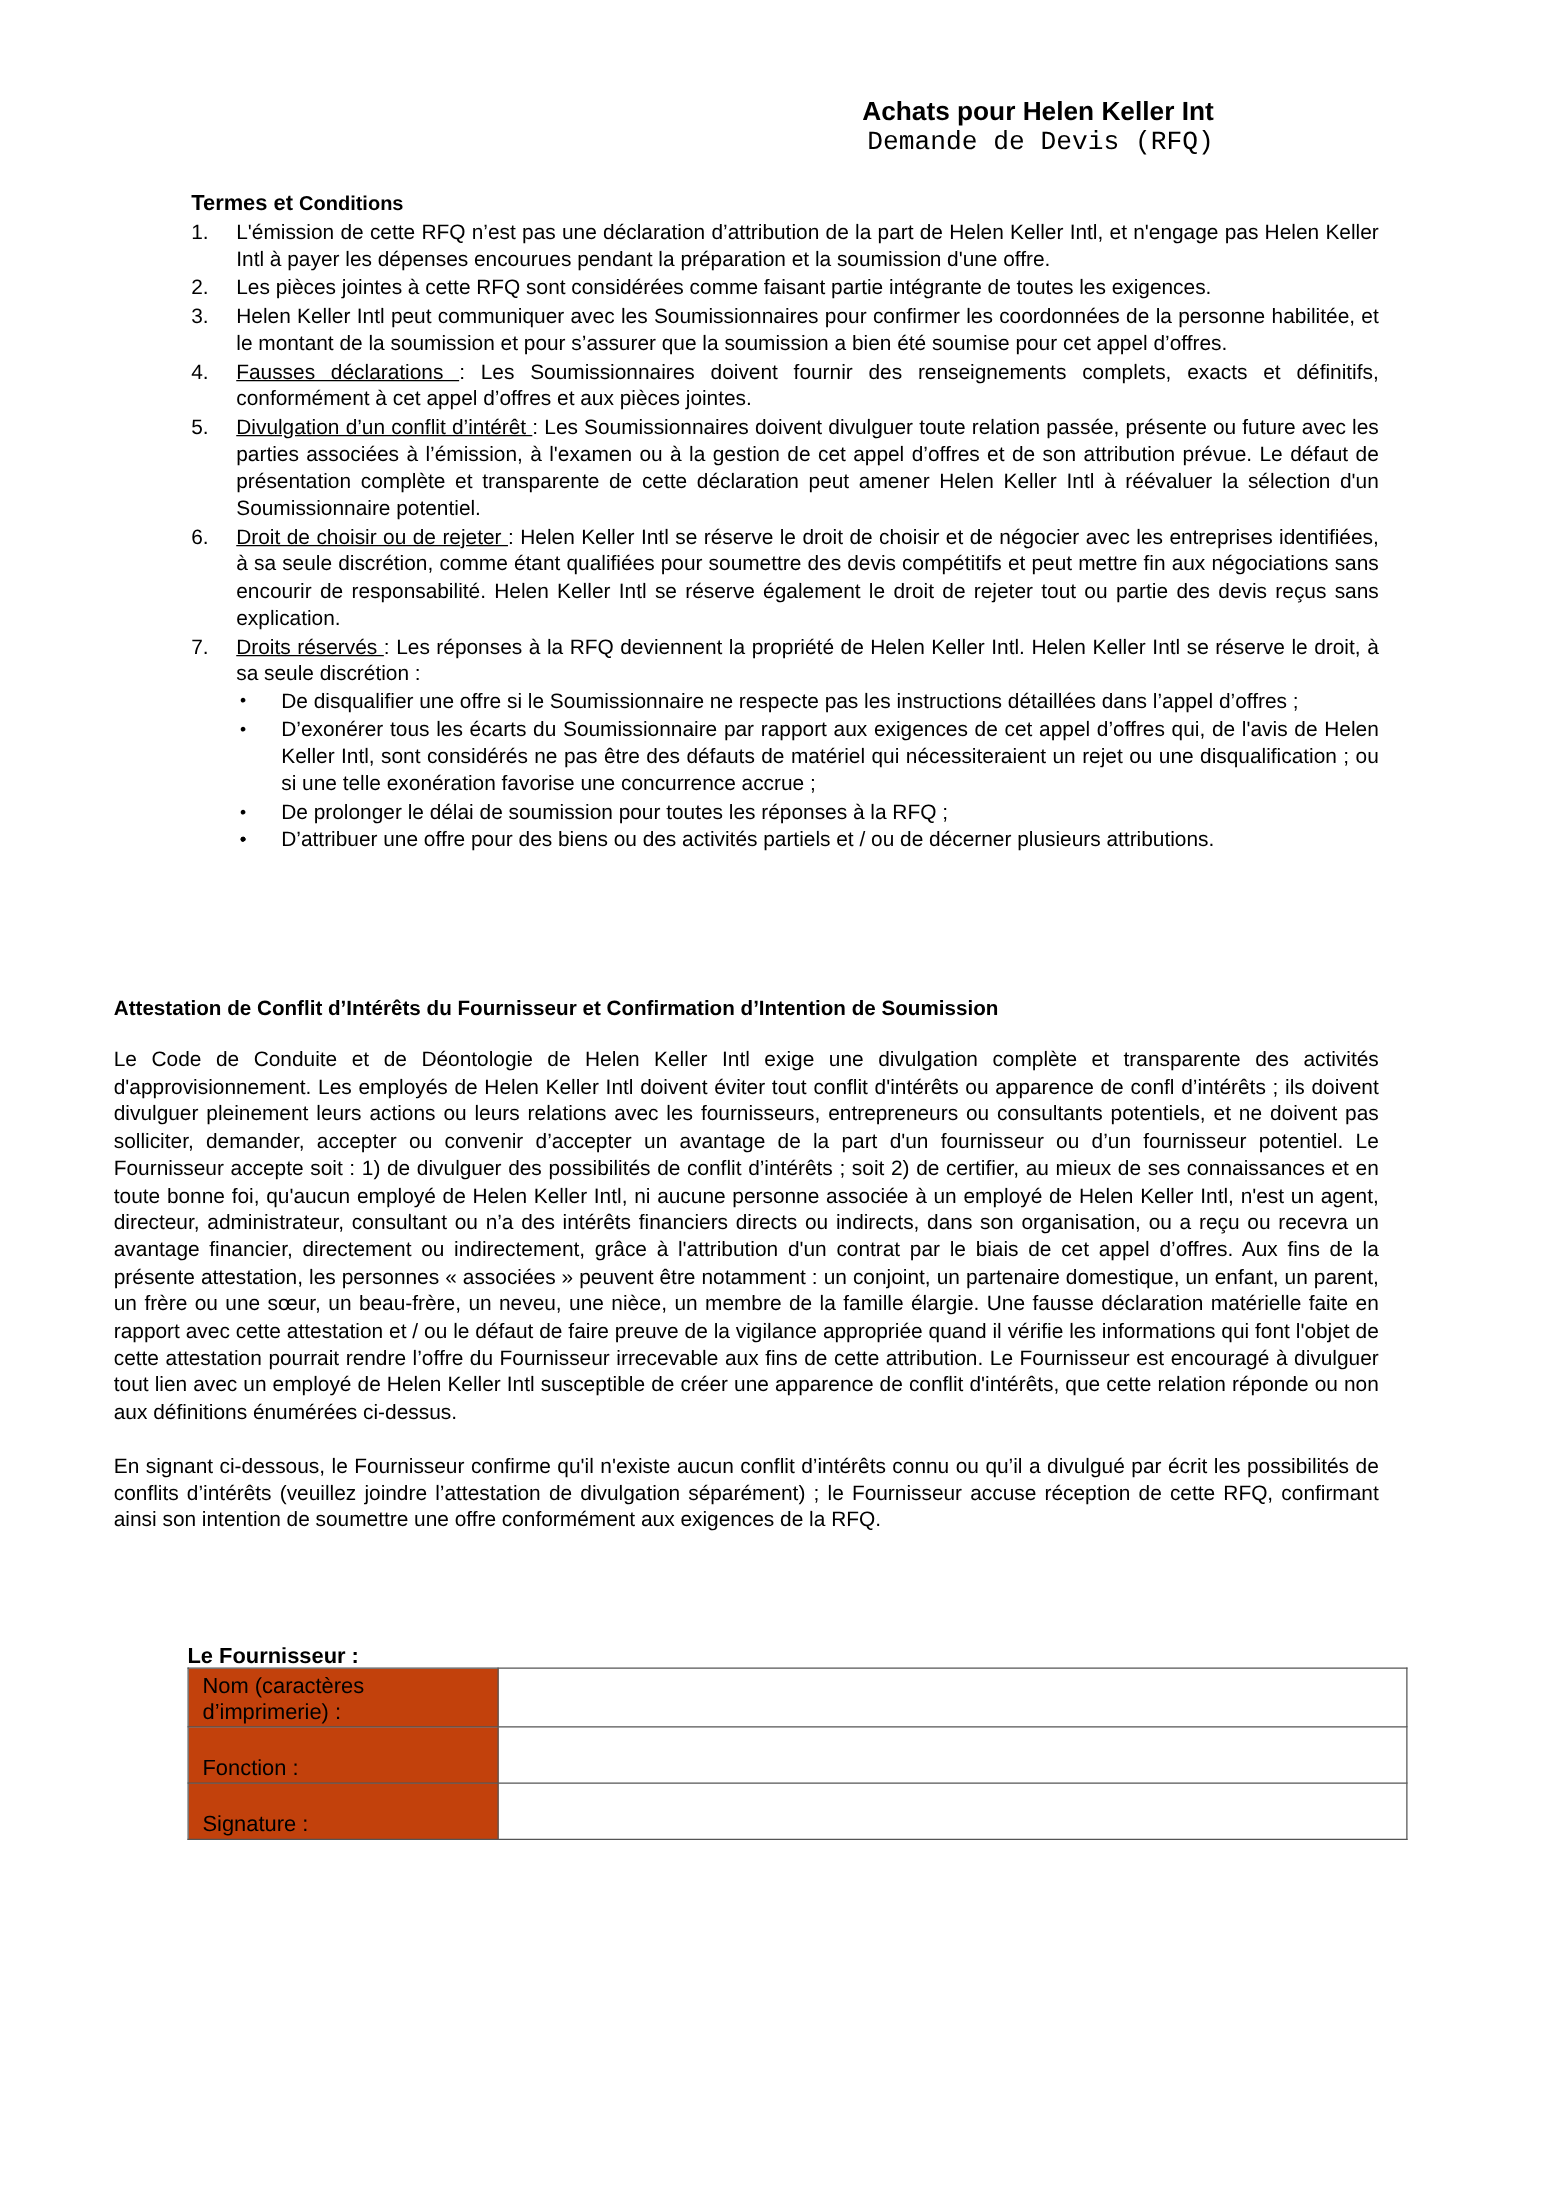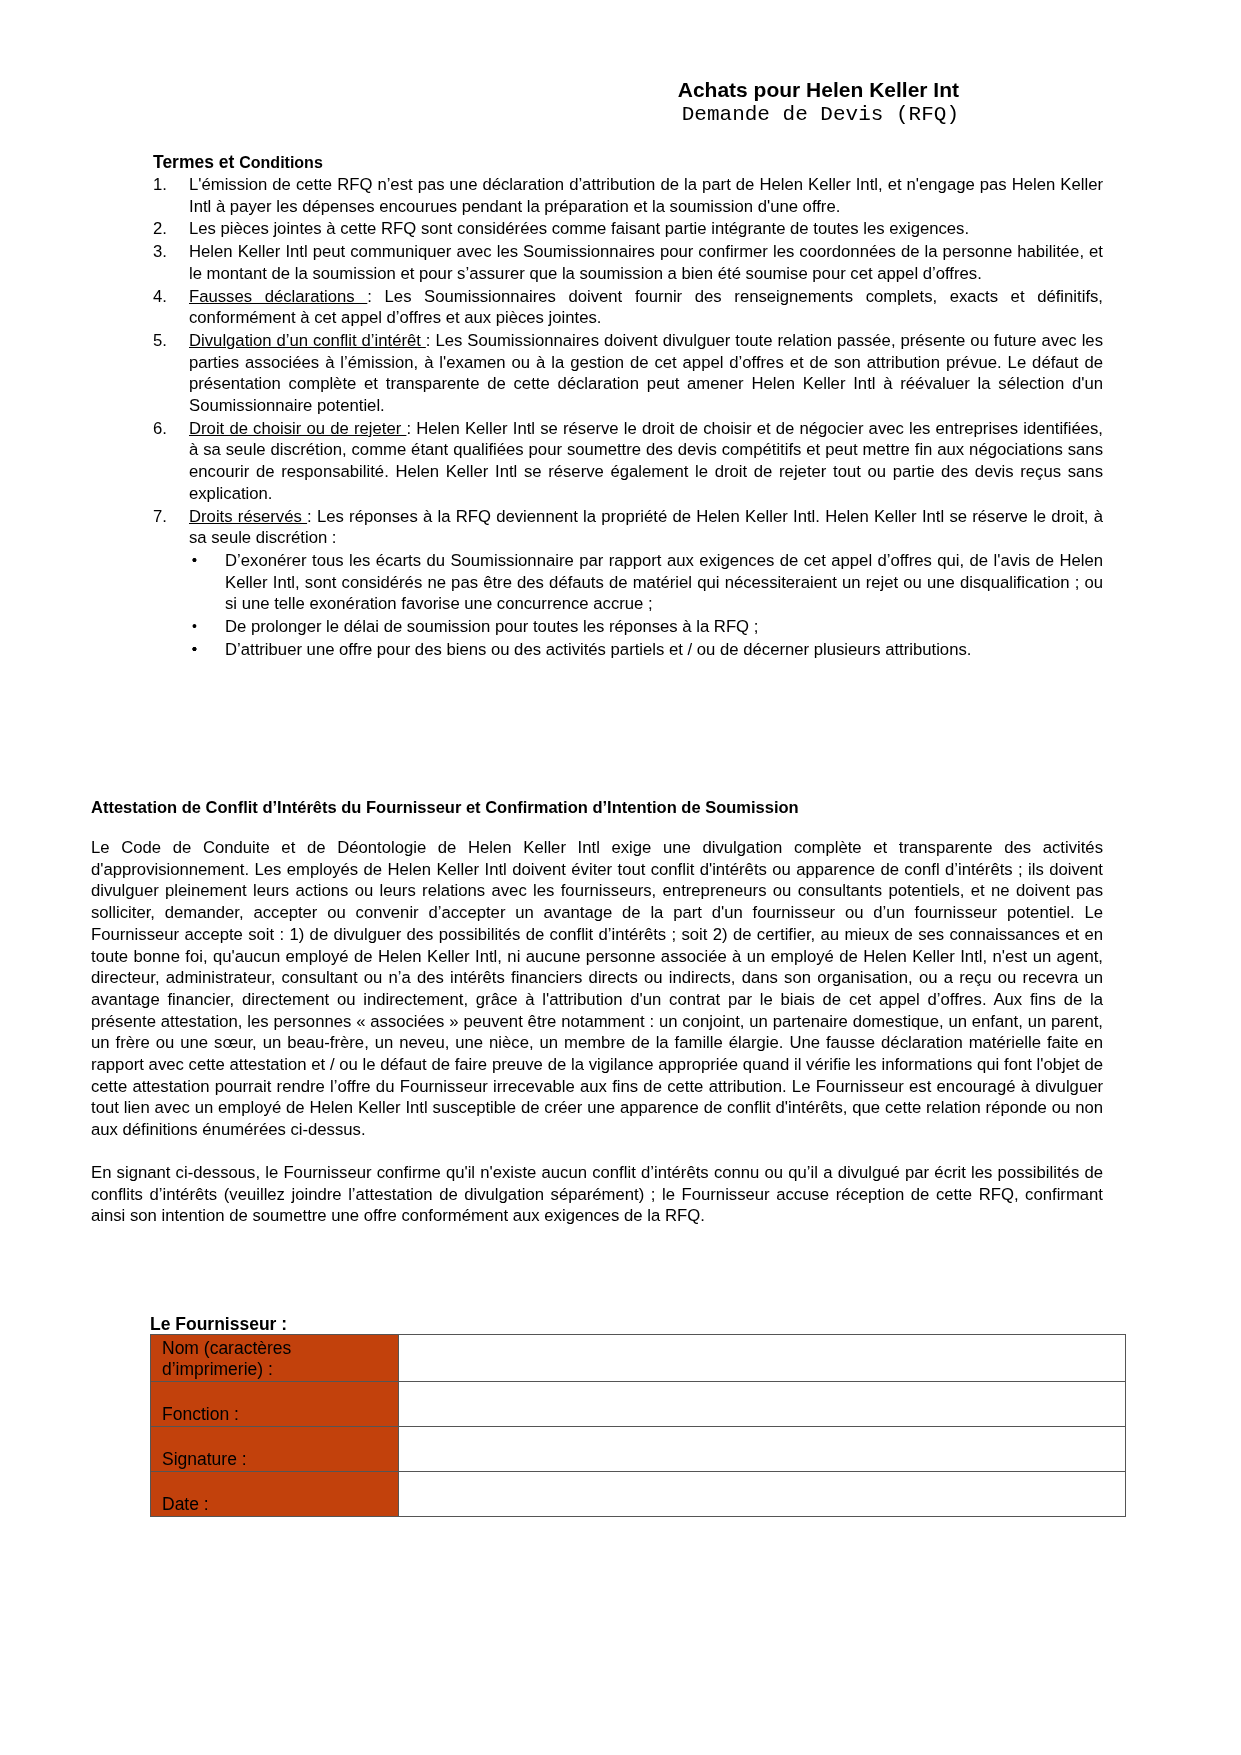--- a/index.html
+++ b/index.html
@@ -1,18 +1,18 @@
 <!DOCTYPE html>
 <html><head>
 <meta charset="utf-8">
 <style>
   html, body { margin: 0; padding: 0; background: #ffffff; }
   body { width: 1241px; height: 1755px; position: relative; overflow: hidden;
          font-family: "Liberation Sans", sans-serif; color: #000; }
-  .page { position: absolute; left: 0; top: 0; width: 1100px; height: 1755px; }
+  .page { position: absolute; left: 0; top: 0; width: 1100px; height: 1755px; padding-left: 12px; }
 
   .header { position: absolute; right: 141px; top: 77px; text-align: right; }
   .header .org { font-size: 21px; font-weight: bold; line-height: 25px; }
   .header .sub { font-size: 21px; line-height: 25px; font-family: Liberation Mono, monospace; }
 
   .terms { position: absolute; left: 153px; top: 152px; width: 950px; }
   .terms-title { font-size: 17.5px; font-weight: bold; line-height: 21px; margin: 0 0 1px 0; }
   .terms-title .small { font-size: 16px; }
 
   ol.terms-list { list-style: none; margin: 0; padding: 0; }
@@ -73,21 +73,21 @@
         <span class="u">Divulgation d’un conflit d’intérêt </span><span>: Les Soumissionnaires doivent divulguer toute relation passée, présente ou future avec les parties associées à l’émission, à l'examen ou à la gestion de cet appel d’offres et de son attribution prévue. Le défaut de présentation complète et transparente de cette déclaration peut amener Helen Keller Intl à réévaluer la sélection d'un Soumissionnaire potentiel.</span>
       </li>
       <li>
         <span class="num">6.</span>
         <span class="u">Droit de choisir ou de rejeter </span><span>: Helen Keller Intl se réserve le droit de choisir et de négocier avec les entreprises identifiées, à sa seule discrétion, comme étant qualifiées pour soumettre des devis compétitifs et peut mettre fin aux négociations sans encourir de responsabilité. Helen Keller Intl se réserve également le droit de rejeter tout ou partie des devis reçus sans explication.</span>
       </li>
       <li>
         <span class="num">7.</span>
         <span class="u">Droits réservés </span><span>: Les réponses à la RFQ deviennent la propriété de Helen Keller Intl. Helen Keller Intl se réserve le droit, à sa seule discrétion :</span>
         <ul class="bullets">
-          <li><span class="dot">•</span></li>
+          <li><span class="dot">•</span><span>De disqualifier une offre si le Soumissionnaire ne respecte pas les instructions détaillées dans l’appel d’offres ;</span></li>
           <li><span class="dot">•</span><span>D’exonérer tous les écarts du Soumissionnaire par rapport aux exigences de cet appel d’offres qui, de l'avis de Helen Keller Intl, sont considérés ne pas être des défauts de matériel qui nécessiteraient un rejet ou une disqualification ; ou si une telle exonération favorise une concurrence accrue ;</span></li>
           <li><span class="dot">•</span><span>De prolonger le délai de soumission pour toutes les réponses à la RFQ ;</span></li>
           <li><span class="dot">•</span></li>
           <li><span class="dot">•</span></li>
           <li><span class="dot">•</span><span>D’attribuer une offre pour des biens ou des activités partiels et / ou de décerner plusieurs attributions.</span></li>
         </ul>
       </li>
     </ol>
   </div>
 
@@ -106,21 +106,17 @@
         <td class="val"></td>
       </tr>
       <tr class="r2">
         <td class="lbl">Fonction :</td>
         <td class="val"></td>
       </tr>
       <tr class="r3">
         <td class="lbl">Signature :</td>
         <td class="val"></td>
       </tr>
-      <tr class="r4">
-        <td class="lbl">Date :</td>
-        <td class="val"></td>
-      </tr>
     </tbody>
       </table>
   </div>
 
 </div>
 
 </body></html>

